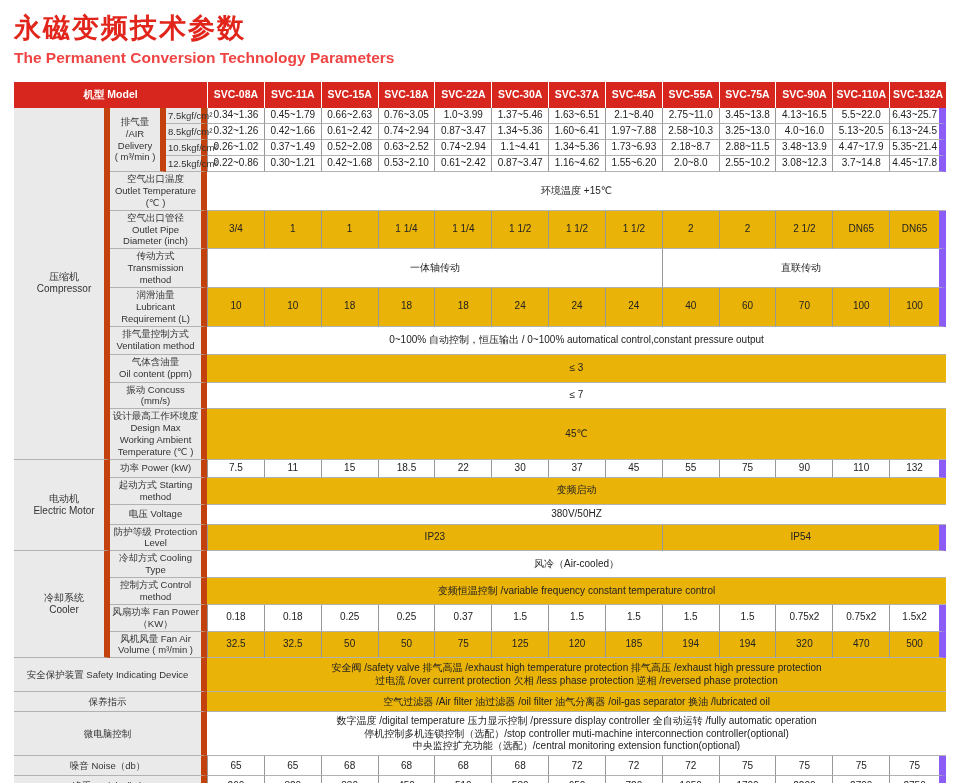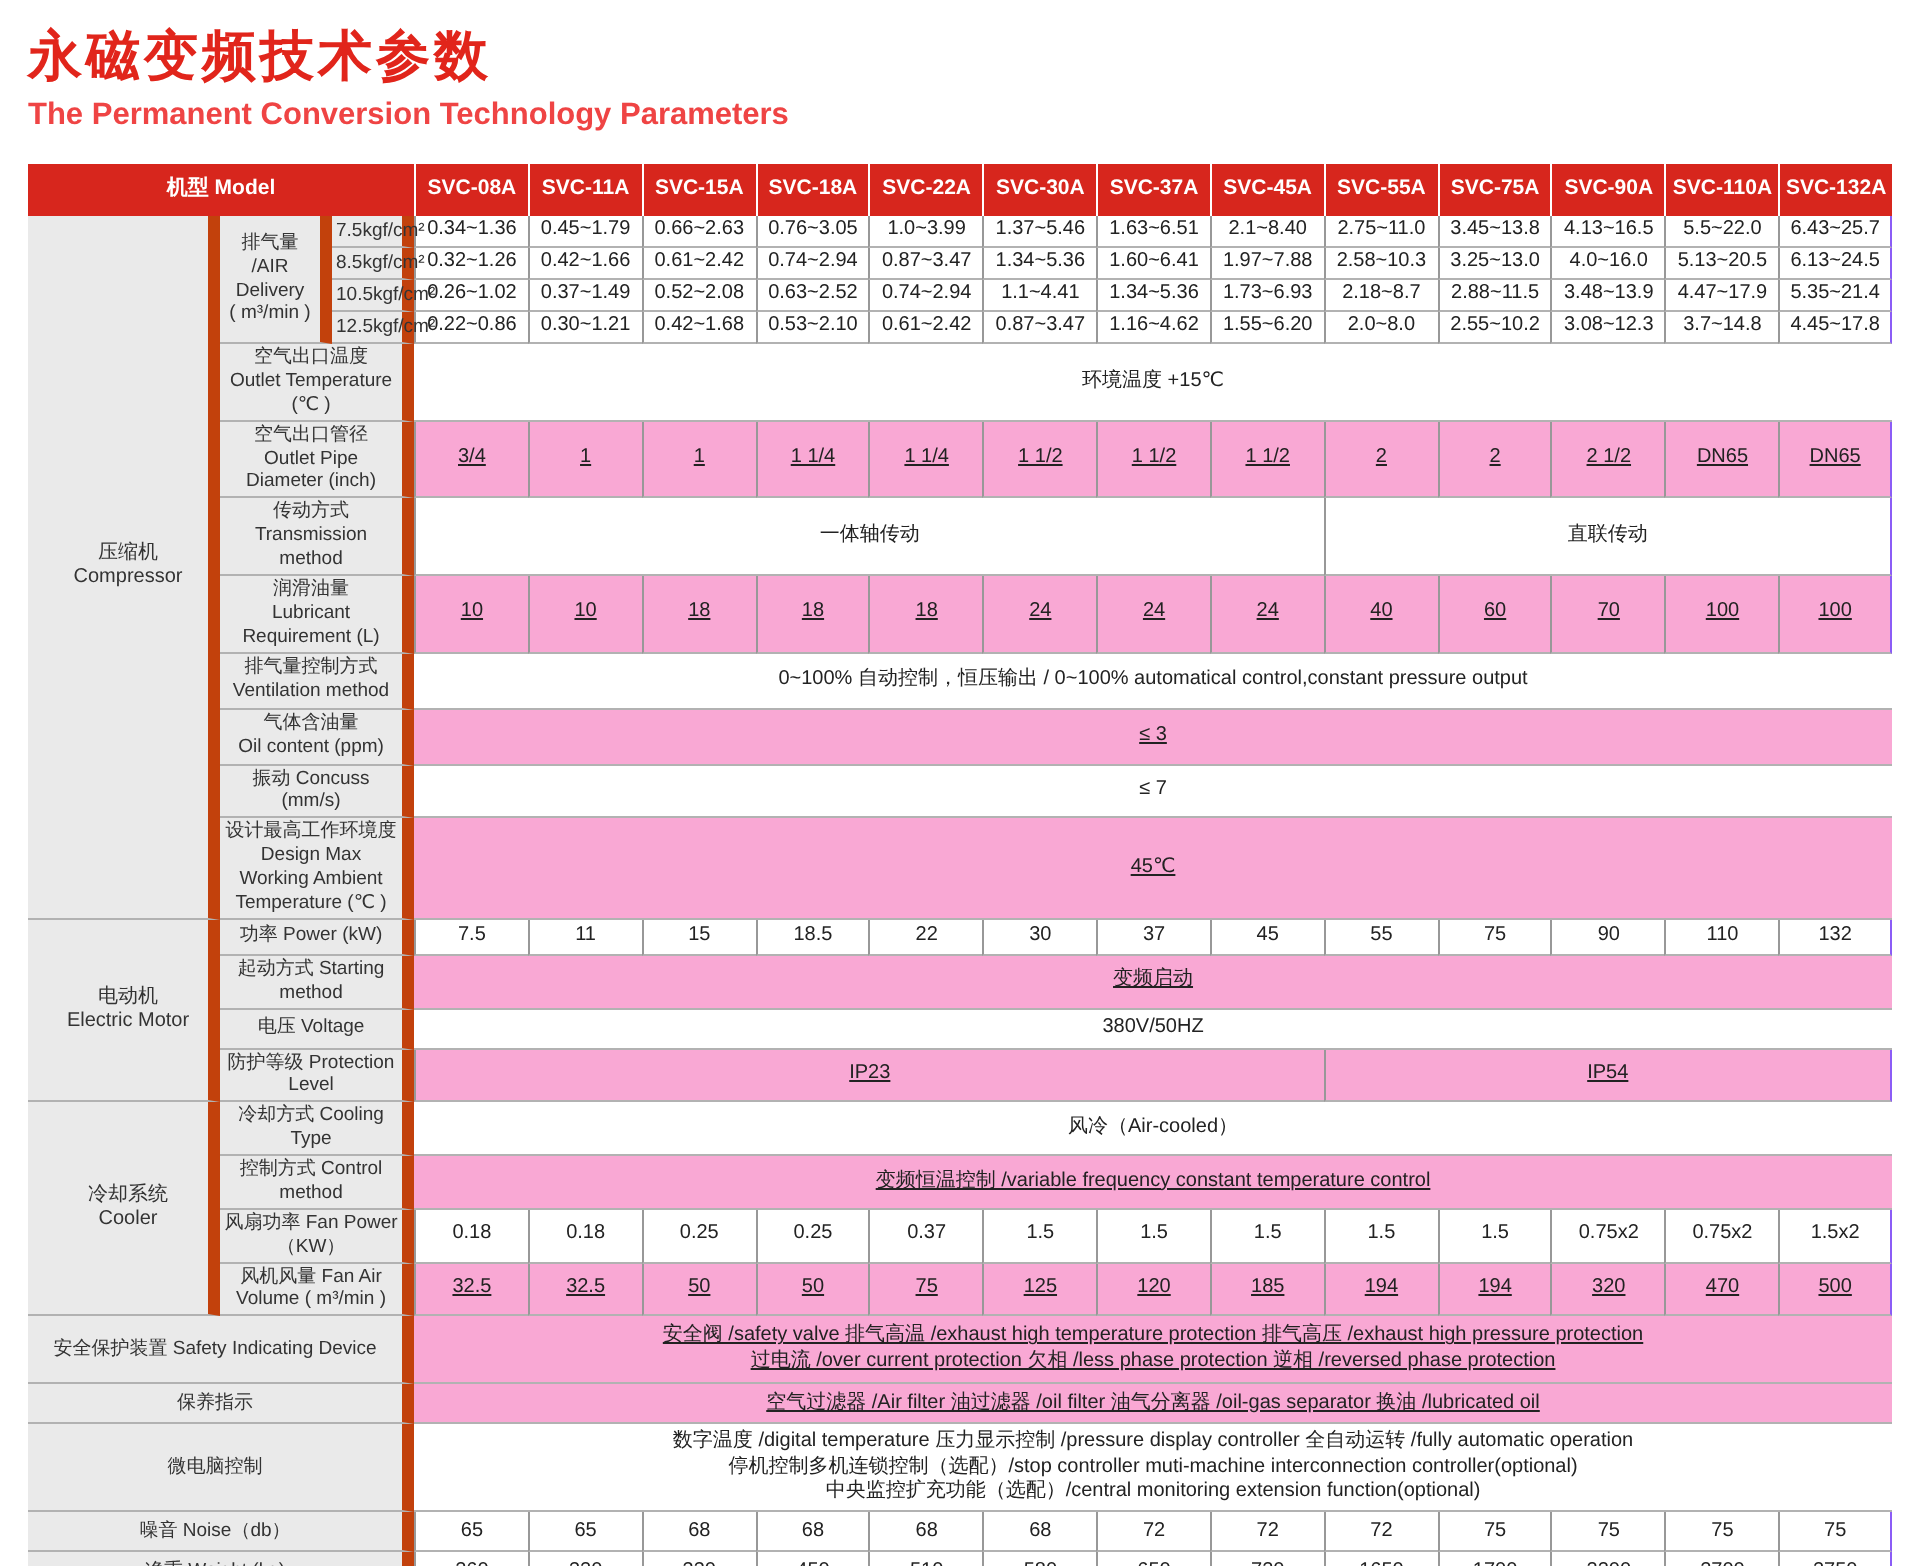--- a/index.html
+++ b/index.html
@@ -37,22 +37,22 @@
   #spec thead td:first-child { border-left:none; }
   
   #spec td.g, #spec td.la, #spec td.lb, #spec td.lab {
     background:#eaeaea; color:#333; font-size:9.5px;
     border-right:6px solid #c2410c;
   }
   #spec td.g { font-size:10px;padding-left:12px; }
   #spec td.lb { text-align:right; padding-right:4px; }
   
   #spec td.v { border-left:1px solid #989898; }
-  #spec td.v:last-child { border-right:1px solid #8b5cf6; }
-  #spec tr.shade td.d { background:#f9a8d4;text-decoration:underline; }
+  #spec td.v:last-child { border-right:7px solid #8b5cf6; }
+  #spec tr.shade td.d { background:#eab308; }
   #spec td.sp { font-size:10px; }
 </style>
 </head>
 <body>
 
 <div class="page">
   <h1 class="title">永磁变频技术参数</h1>
   <h2 class="subtitle">The Permanent Conversion Technology Parameters</h2>
 
   <table id="spec">

